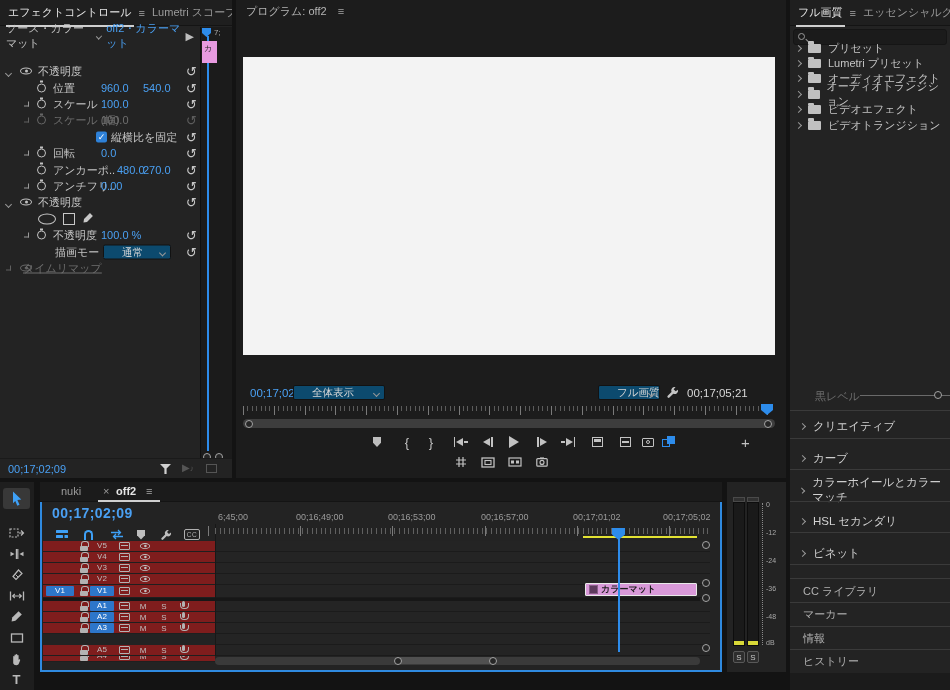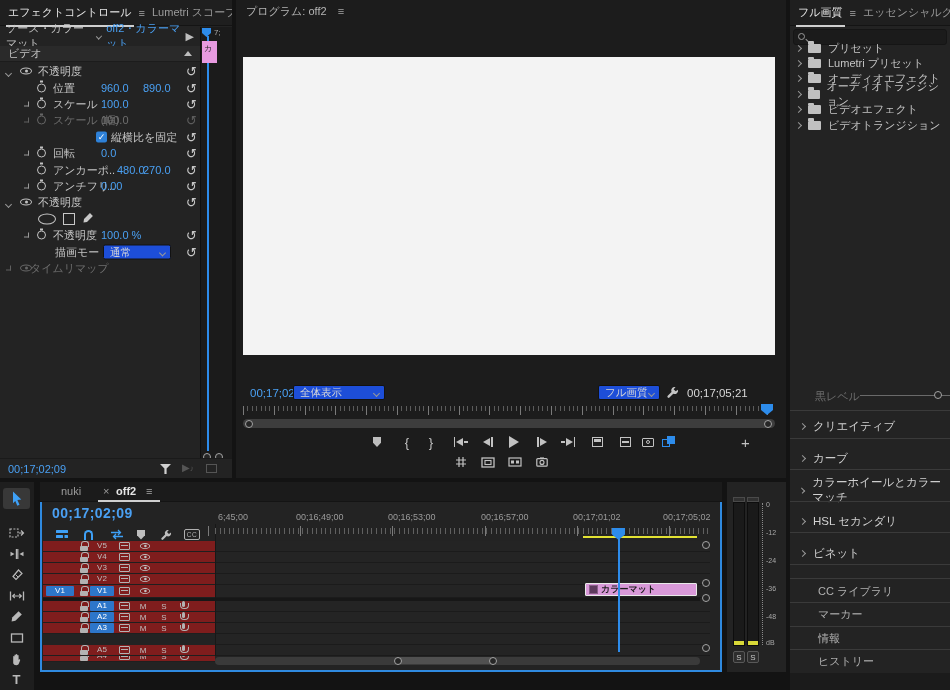--- a/index.html
+++ b/index.html
@@ -41,21 +41,21 @@
 .ec-src{position:absolute;left:0;top:27px;width:200px;height:18px;display:flex;align-items:center;padding:0 6px;gap:5px}
 .ec-vh{position:absolute;left:0;top:46px;width:200px;height:16px;background:#2a2a2a;border-bottom:1px solid #1c1c1c;display:flex;align-items:center;padding:0 8px}
 .tri-up{width:0;height:0;border-bottom:5px solid #bdbdbd;border-left:4px solid transparent;border-right:4px solid transparent}
 #ec-rows{position:absolute;left:0;top:63px;width:200px}
 .ec-row{position:absolute;left:0;width:200px;height:16.4px}
 .ec-row>*{position:absolute;top:50%;transform:translateY(-50%)}
 .ec-lbl{font-size:11px;white-space:nowrap}
 .cb{width:11px;height:11px;background:#2e81d8;border-radius:2px;color:#fff;font-size:9px;line-height:11px;text-align:center;font-weight:bold}
 .shape-ell{width:18px;height:11px;border:1.4px solid #c8c8c8;border-radius:50%}
 .shape-sq{width:12px;height:12px;border:1.4px solid #c8c8c8}
-.dd{height:15px;background:#1d4ed8;border:1px solid #121212;border-radius:2px;color:#d6d6d6;font-size:10.5px;line-height:13px;padding:0 16px 0 6px;white-space:nowrap}
+.dd{height:15px;background:#0c4a6e;border:1px solid #121212;border-radius:2px;color:#d6d6d6;font-size:10.5px;line-height:13px;padding:0 16px 0 18px;white-space:nowrap}
 .dd .chev{position:absolute;right:5px;top:5px}
 #ec-strip{position:absolute;left:200px;top:27px;width:32px;height:431px;background:#1b1b1b;border-left:1px solid #101010}
 #ec-bottom{position:absolute;left:0;top:458px;width:232px;height:20px;border-top:1px solid #1a1a1a;background:#232323}
 .funnel{display:inline-block;width:11px;height:10px;background:#d0d0d0;clip-path:polygon(0 0,100% 0,60% 45%,60% 100%,40% 100%,40% 45%)}
 
 #pg{left:236px;top:0;width:550px;height:478px;background:#1c1c1c}
 #pg-canvas{position:absolute;left:7px;top:57px;width:532px;height:298px;background:#f3f3f3}
 .pg-ticks{position:absolute;background:repeating-linear-gradient(to right,#5c5c5c 0 1px,transparent 1px 4.4px)}
 .pg-ticks2{position:absolute;background:repeating-linear-gradient(to right,#7a7a7a 0 1px,transparent 1px 30.8px)}
 .scrollbar{position:absolute;height:9px;background:#3d3d3d;border-radius:5px}
@@ -63,21 +63,21 @@
 
 #rp{left:790px;top:0;width:160px;height:690px}
 #rp-search{position:absolute;left:3px;top:29px;width:154px;height:16px;background:#1b1b1b;border:1px solid #151515;border-radius:3px}
 .mag{position:absolute;left:4px;top:3px;width:7px;height:7px;border:1.3px solid #9a9a9a;border-radius:50%}
 .mag::after{content:"";position:absolute;left:5.5px;top:5.5px;width:4px;height:1.4px;background:#9a9a9a;transform:rotate(45deg)}
 .fx-row{position:absolute;left:0;width:160px;height:15.4px;display:flex;align-items:center;padding-left:6px;gap:7px}
 .folder{display:inline-block;width:13px;height:9px;background:#c0c0c0;border-radius:1px;position:relative}
 .folder::before{content:"";position:absolute;left:0;top:-2.4px;width:6px;height:2.4px;background:#c0c0c0;border-radius:1px 1px 0 0}
 .rp-div{position:absolute;left:0;width:160px;height:1px;background:#3a3a3a}
 .rp-sec{position:absolute;left:0;width:160px;display:flex;align-items:center;padding-left:10px;gap:8px;color:#d2d2d2;font-size:11.5px}
-.rp-pn{position:absolute;left:0;width:148px;display:flex;align-items:center;padding-left:28px;color:#b2b2b2;font-size:11px}
+.rp-pn{position:absolute;left:0;width:148px;display:flex;align-items:center;padding-left:13px;color:#b2b2b2;font-size:11px}
 
 #tools{left:0;top:482px;width:34px;height:208px;background:#1e1e1e}
 .tool{position:absolute;left:3px;width:27px;height:21px;display:flex;align-items:center;justify-content:center}
 .tool.active{background:#383838;border-radius:3px}
 
 #tl{left:40px;top:482px;width:682px;height:190px;background:#232323;outline:2px solid #2f8ae0;outline-offset:-2px}
 #tl-tabbar{position:absolute;left:0;top:0;right:0;height:20px;background:#1b1b1b;border-bottom:1px solid #141414}
 #tl-tc{position:absolute;left:12px;top:23px;font-size:14px;font-weight:bold;color:#4aa0f3;letter-spacing:.4px}
 .tl-tool{position:absolute;top:45px;width:20px;height:15px;display:flex;align-items:center;justify-content:center}
 #tl-vline{position:absolute;left:175px;top:42px;width:1px;height:132px;background:#181818}
@@ -122,36 +122,32 @@
       <span class="menu-ic">≡</span>
       <span class="tab">Lumetri スコープ</span>
 
     </div>
     <div class="ec-src">
       <span>ソース・カラーマット</span>
       <span class="chev down"></span>
       <span class="val">off2・カラーマット</span>
       <span style="margin-left:auto;color:#bdbdbd">▶</span>
     </div>
-    <div class="ec-vh">
-      <span>ビデオ</span>
-      <span class="tri-up" style="margin-left:auto"></span>
-    </div>
     <div id="ec-rows">
         <div class="ec-row" style="top: 0px;">
           <span class="chev down" style="left: 6px;"></span>
           <span class="eye" style="left: 20px;"></span>
           <span class="ec-lbl" style="left: 38px;">不透明度</span>
           <span class="reset" style="left: 186px;">↺</span>
         </div>
         <div class="ec-row" style="top: 16.4px;">
           <span class="sw" style="left: 37px;"></span>
           <span class="ec-lbl" style="left: 53px;">位置</span>
           <span class="val" style="left: 101px;">960.0</span>
-          <span class="val" style="left: 143px;">890.0</span>
+          <span class="val" style="left: 143px;">540.0</span>
           <span class="reset" style="left: 186px;">↺</span>
         </div>
         <div class="ec-row" style="top: 32.8px;">
           <span class="chev" style="left: 24px;"></span>
           <span class="sw" style="left: 37px;"></span>
           <span class="ec-lbl" style="left: 53px;">スケール</span>
           <span class="val" style="left: 101px;">100.0</span>
           <span class="reset" style="left: 186px;">↺</span>
         </div>
         <div class="ec-row" style="top: 49.2px;">
@@ -208,21 +204,21 @@
           <span class="reset" style="left: 186px;">↺</span>
         </div>
         <div class="ec-row" style="top: 180.4px;">
           <span class="ec-lbl" style="left: 55px;">描画モード</span>
           <div class="dd" style="left: 103px; width: 68px;"><span>通常</span><span class="chev down"></span></div>
           <span class="reset" style="left: 186px;">↺</span>
         </div>
         <div class="ec-row" style="top: 196.8px;">
           <span class="chev  dim" style="left: 6px;"></span>
           <span class="eye dim" style="left: 20px;"></span>
-          <span class="ec-lbl dimtxt" style="left: 30px;">タイムリマップ</span>
+          <span class="ec-lbl dimtxt" style="left: 23px; text-decoration: underline;">タイムリマップ</span>
         </div>
       </div>
 
     <div id="ec-strip">
       <span class="abs" style="left:13px;top:1px;font-size:8px;color:#aaa">7;</span>
       <div class="ph" style="left:1px;top:1px;width:9px;height:9px"></div>
       <div class="abs" style="left:6px;top:9px;width:1.5px;height:415px;background:#2d8ceb"></div>
       <div class="abs" style="left:1px;top:14px;width:15px;height:22px;background:#e79ae0;color:#222;font-size:8px;padding:2px 0 0 2px">カ</div>
       <div class="knob" style="left:2px;top:426px"></div>
       <div class="knob" style="left:14px;top:426px"></div>

